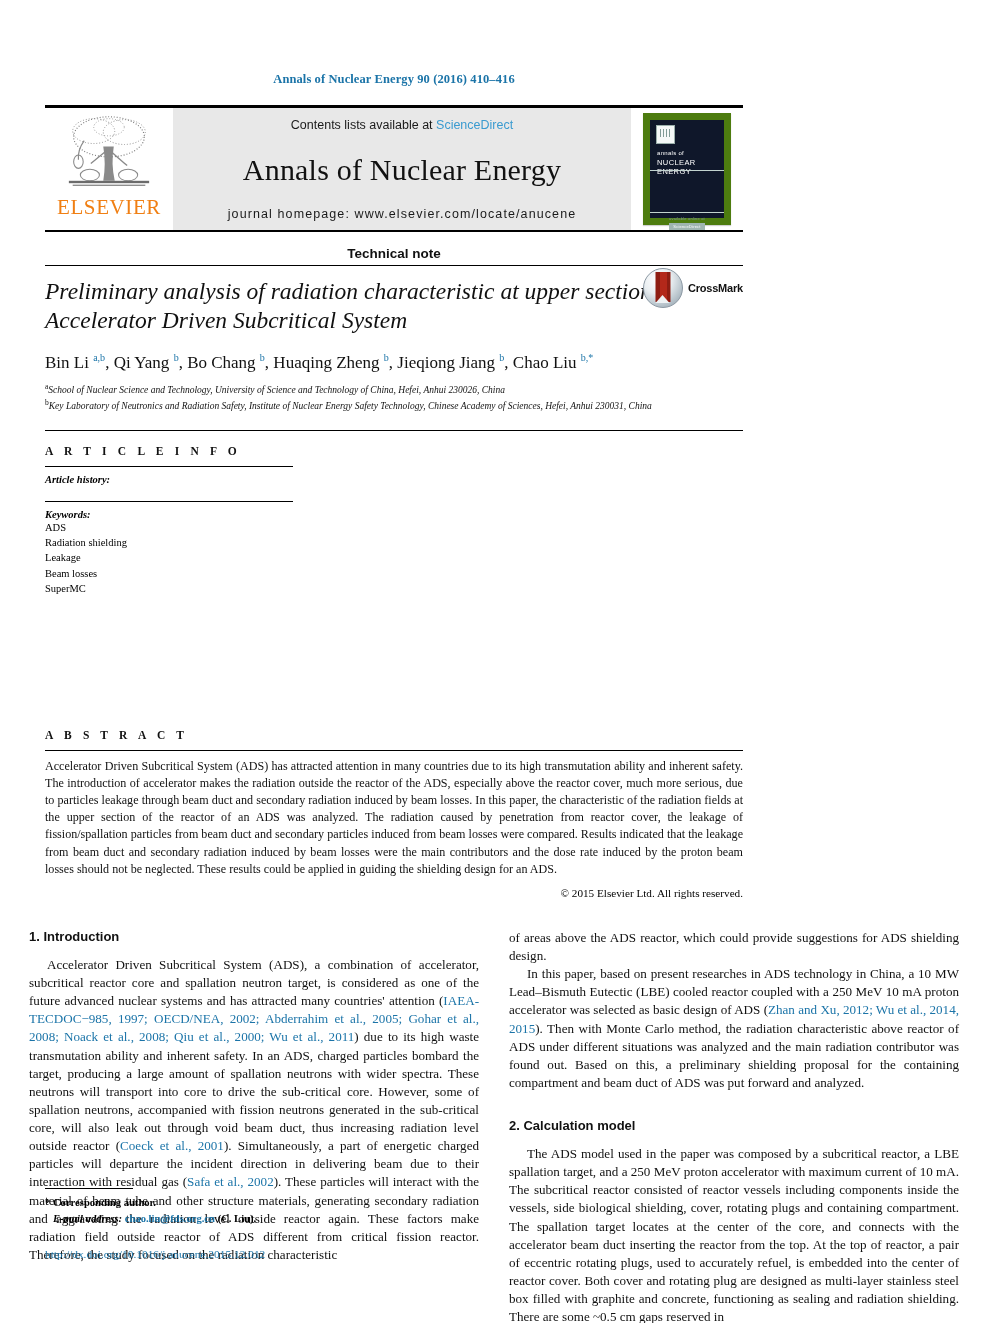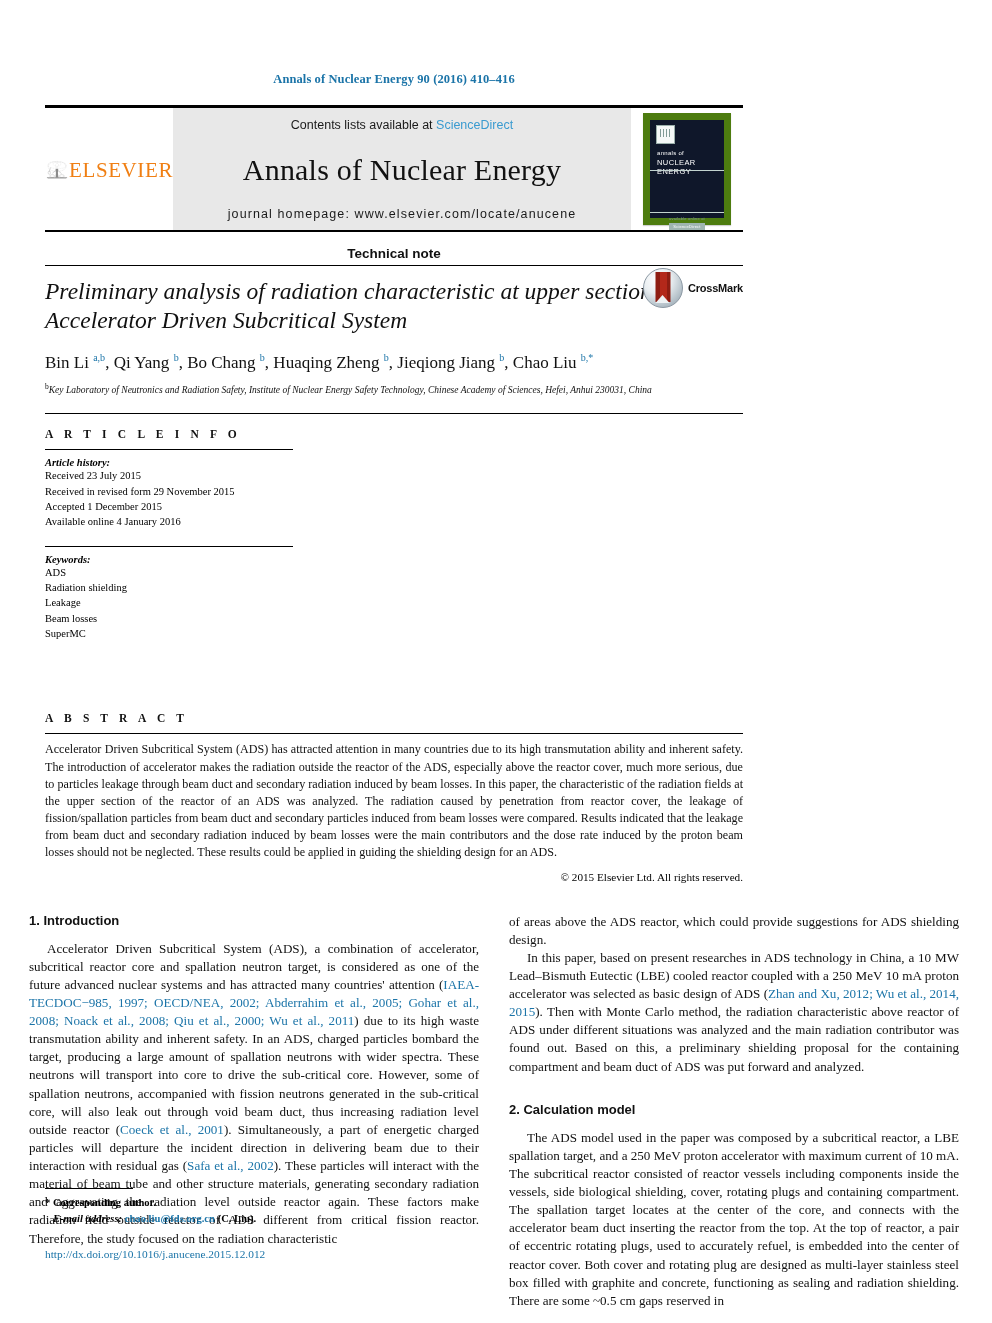--- a/index.html
+++ b/index.html
@@ -40,21 +40,21 @@
     border-top: 3px solid #000;
     border-bottom: 2px solid #000;
     display: flex;
     align-items: stretch;
     height: 122px;
   }
   .elsevier-block {
     width: 128px;
     flex: 0 0 128px;
     display: flex;
-    flex-direction: row;
+    flex-direction: column;
     align-items: center;
     justify-content: flex-start;
     padding-top: 4px;
     box-sizing: border-box;
   }
   .elsevier-tree {
     width: 96px;
     height: 86px;
   }
   .elsevier-word {
@@ -432,35 +432,30 @@
         <div class="cm-ribbon"></div>
       </div>
       <div class="cm-label">CrossMark</div>
     </div>
 
     <h1 class="title">Preliminary analysis of radiation characteristic at upper section of Accelerator Driven Subcritical System</h1>
 
     <div class="authors">Bin Li <sup>a,b</sup>, Qi Yang <sup>b</sup>, Bo Chang <sup>b</sup>, Huaqing Zheng <sup>b</sup>, Jieqiong Jiang <sup>b</sup>, Chao Liu <sup class="star">b,*</sup></div>
 
     <div class="affils">
+        <div><sup>a</sup>School of Nuclear Science and Technology, University of Science and Technology of China, Hefei, Anhui 230026, China</div>
         <div><sup>b</sup>Key Laboratory of Neutronics and Radiation Safety, Institute of Nuclear Energy Safety Technology, Chinese Academy of Sciences, Hefei, Anhui 230031, China</div>
       </div>
   </div>
 
   <div class="info-abs">
     <div class="col-info">
       <div class="sec-label">A R T I C L E   I N F O</div>
       <div class="sec-rule"></div>
       <div class="hist-title">Article history:</div>
-      <div id="history-list">
-          <div class="hist-line">Received 23 July 2015</div>
-          <div class="hist-line">Received in revised form 29 November 2015</div>
-          <div class="hist-line">Accepted 1 December 2015</div>
-          <div class="hist-line">Available online 4 January 2016</div>
-        </div>
 
       <div class="kw-block">
         <div class="kw-rule"></div>
         <div class="kw-title">Keywords:</div>
         <div id="keywords-list">
             <div class="kw-line">ADS</div>
             <div class="kw-line">Radiation shielding</div>
             <div class="kw-line">Leakage</div>
             <div class="kw-line">Beam losses</div>
             <div class="kw-line">SuperMC</div>

